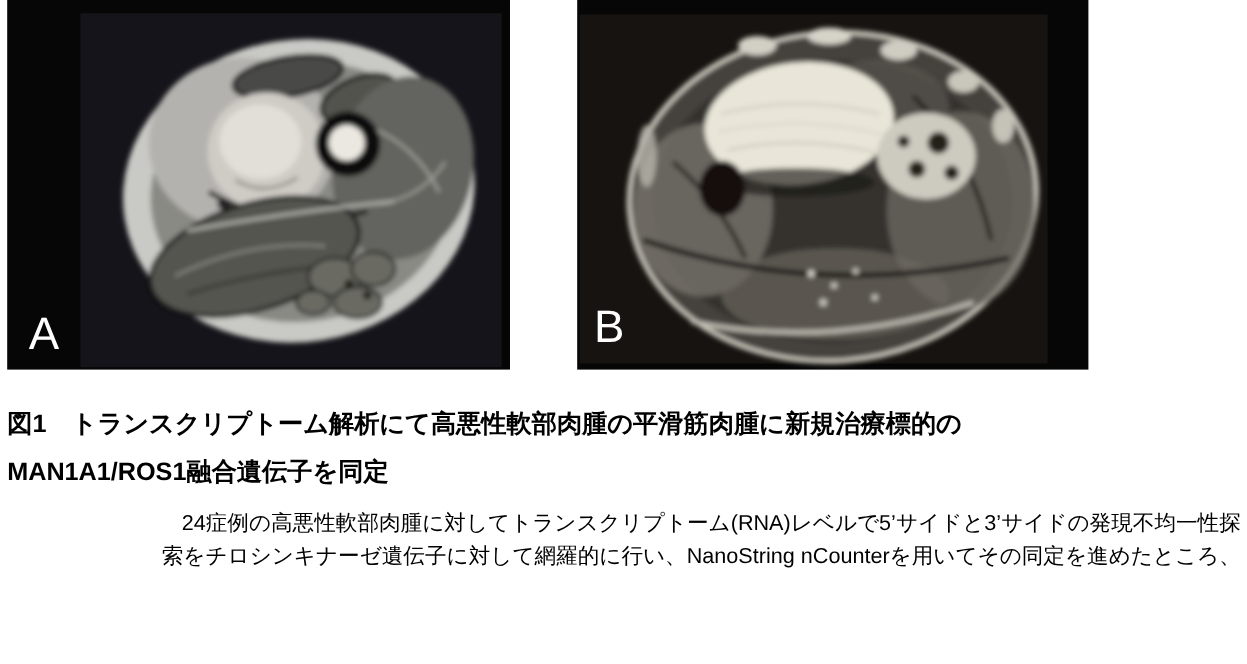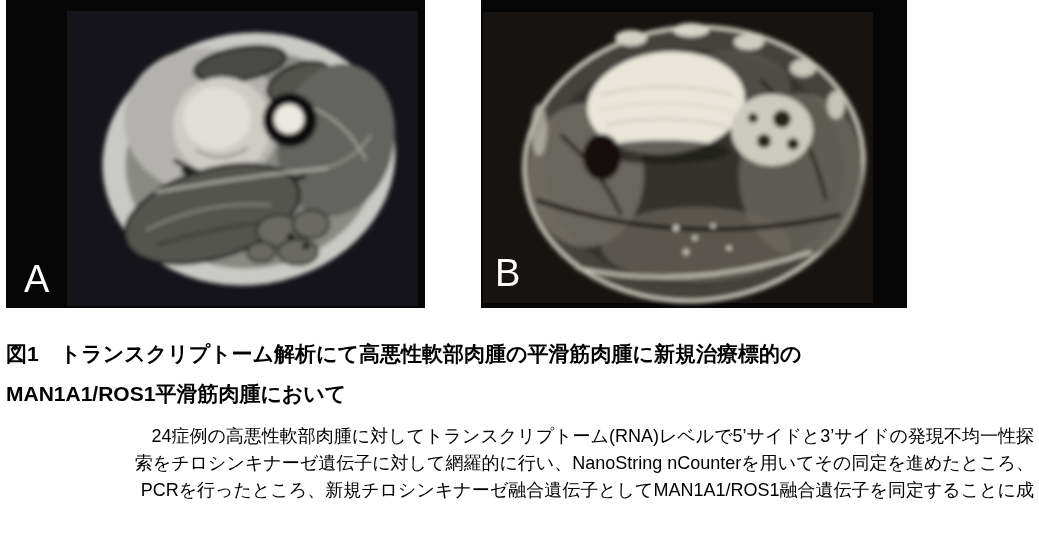--- a/index.html
+++ b/index.html
@@ -121,21 +121,20 @@
         <circle cx="205" cy="252" r="3" fill="#c9c6bc"></circle>
         <circle cx="248" cy="248" r="2.5" fill="#d1cec4"></circle>
         <path d="M95 268 Q210 292 330 252" stroke="#c2bfb5" stroke-width="3.5" fill="none"></path>
       </g>
     </svg>
     <div class="panel-label" id="label-b">B</div>
   </div>
 
   <div class="caption">
     <div class="title-line1">図1　トランスクリプトーム解析にて高悪性軟部肉腫の平滑筋肉腫に新規治療標的の</div>
-    <div class="title-line2"><span class="seg-italic">MAN1A1/ROS1</span><span>平滑筋肉腫において</span></div>
+    <div class="title-line2"><span class="seg-italic">MAN1A1/ROS1</span><span>融合遺伝子を同定</span></div>
     <div class="body-text">
       <div class="body-line"><span>  24症例の高悪性軟部肉腫に対してトランスクリプトーム(RNA)レベルで5’サイドと3’サイドの発現不均一性探</span></div>
       <div class="body-line"><span>索をチロシンキナーゼ遺伝子に対して網羅的に行い、NanoString nCounterを用いてその同定を進めたところ、</span></div>
-      <div class="body-line"><span>PCRを行ったところ、新規チロシンキナーゼ融合遺伝子として</span><span class="seg-italic">MAN1A1/ROS1</span><span>融合遺伝子を同定することに成</span></div>
     </div>
   </div>
 
 </div>
 
 </body></html>

